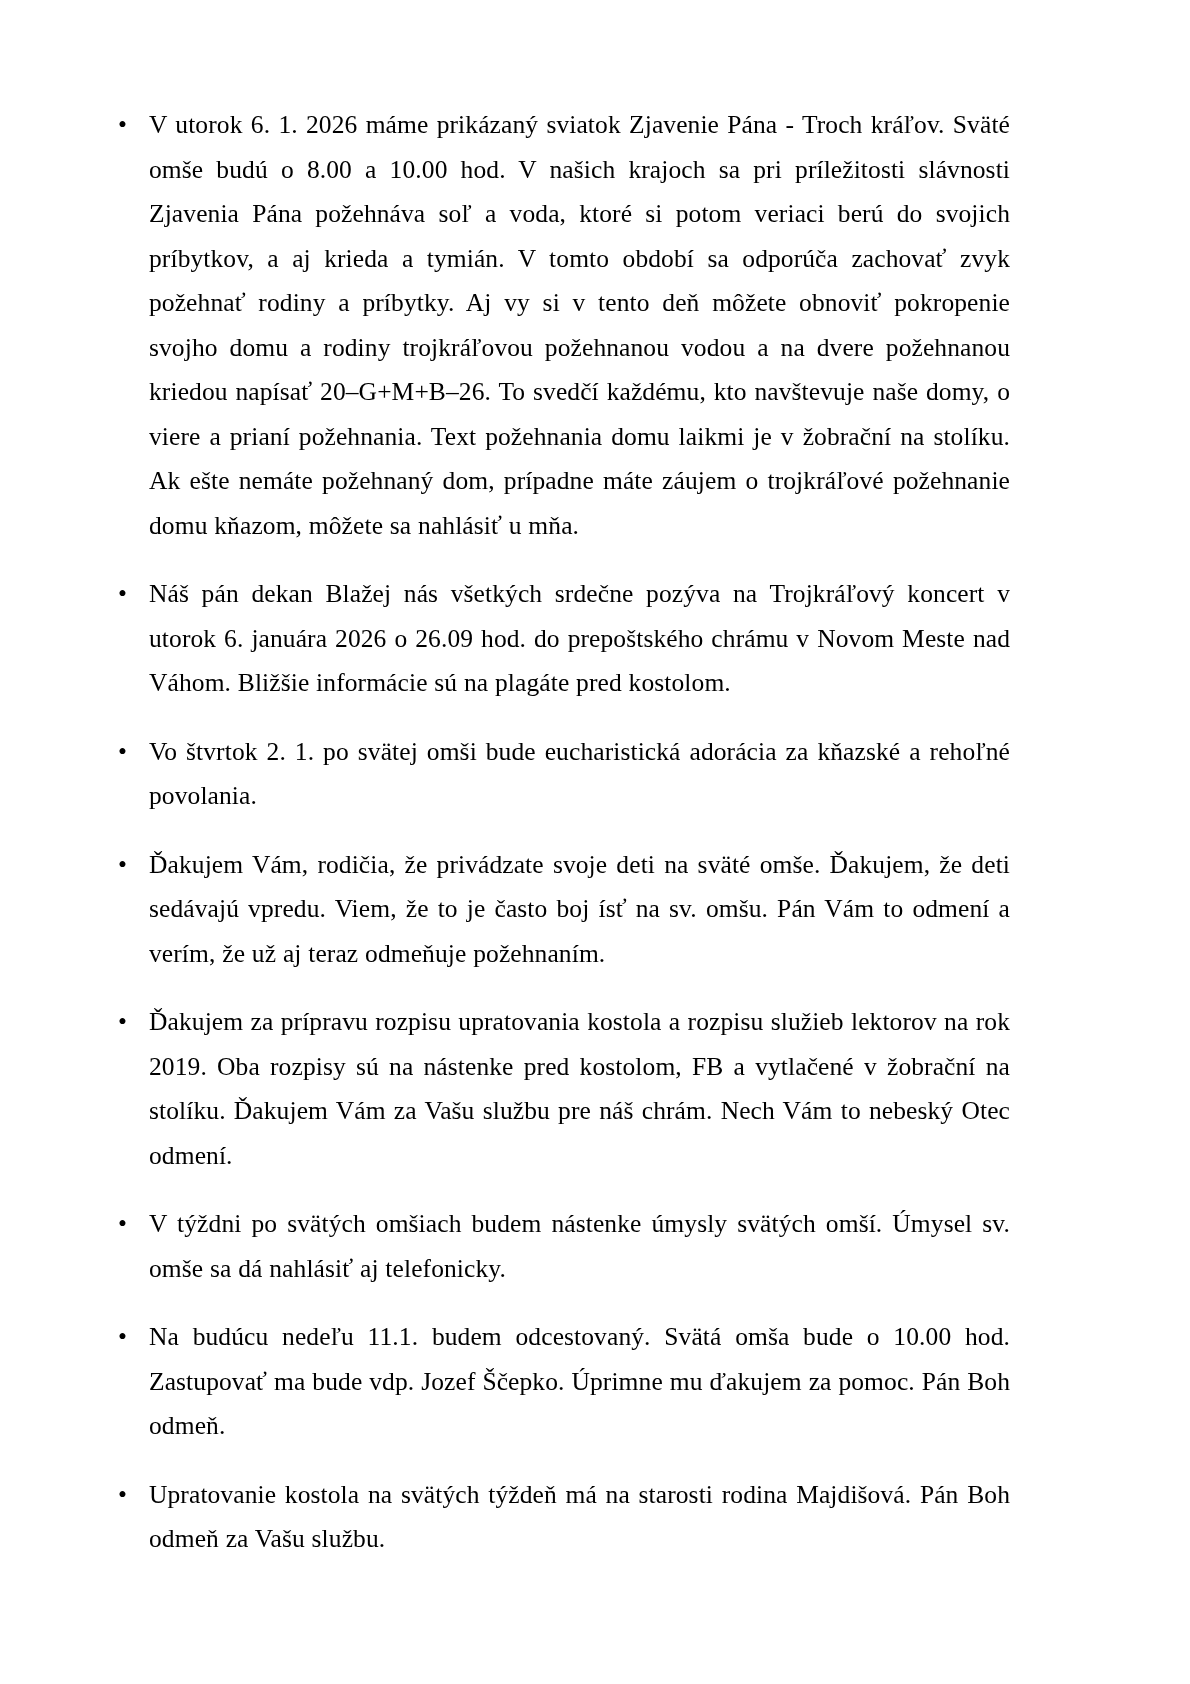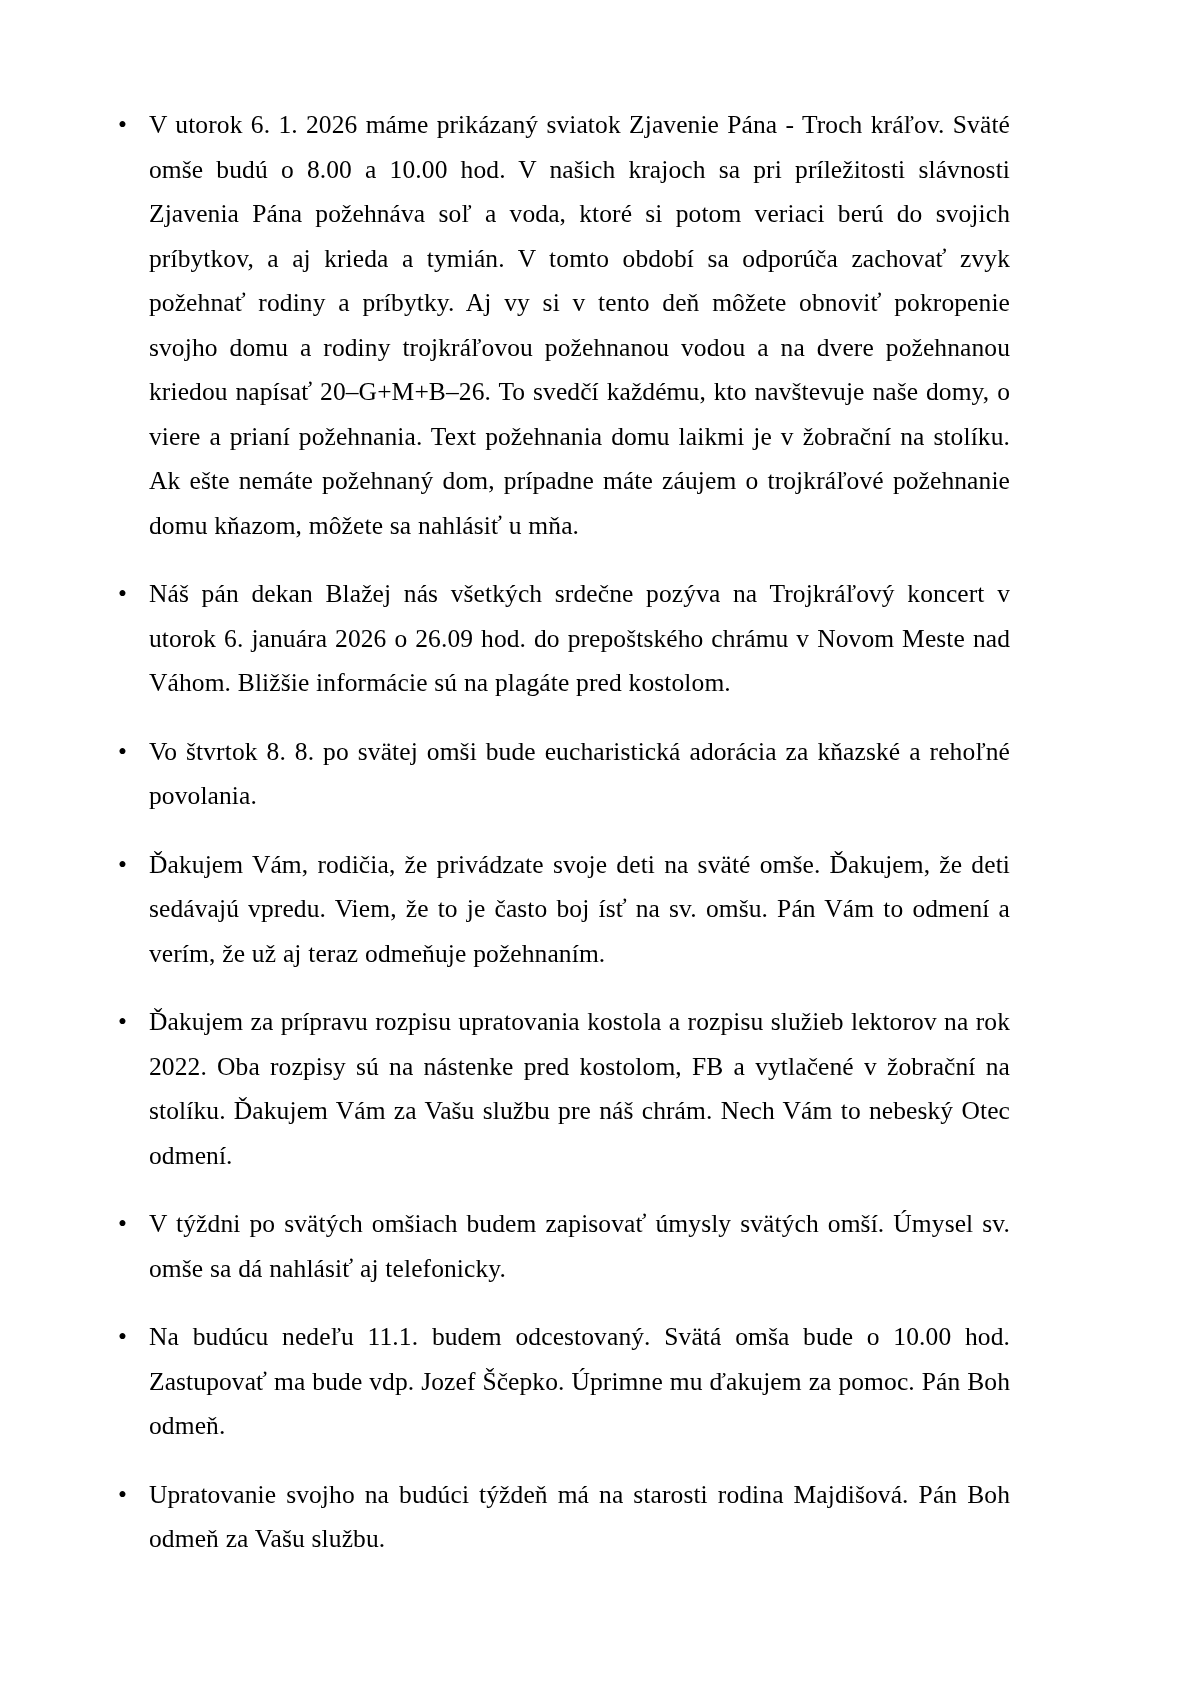--- a/index.html
+++ b/index.html
@@ -66,42 +66,42 @@
       <span class="item-text">V utorok 6. 1. 2026 máme prikázaný sviatok Zjavenie Pána - Troch kráľov. Sväté omše budú o 8.00 a 10.00 hod. V našich krajoch sa pri príležitosti slávnosti Zjavenia Pána požehnáva soľ a voda, ktoré si potom veriaci berú do svojich príbytkov, a aj krieda a tymián. V tomto období sa odporúča zachovať zvyk požehnať rodiny a príbytky. Aj vy si v tento deň môžete obnoviť pokropenie svojho domu a rodiny trojkráľovou požehnanou vodou a na dvere požehnanou kriedou napísať 20–G+M+B–26. To svedčí každému, kto navštevuje naše domy, o viere a prianí požehnania. Text požehnania domu laikmi je v žobrační na stolíku. Ak ešte nemáte požehnaný dom, prípadne máte záujem o trojkráľové požehnanie domu kňazom, môžete sa nahlásiť u mňa.</span>
     </li>
 
     <li class="announcement-item">
       <span class="bullet-marker">•</span>
       <span class="item-text">Náš pán dekan Blažej nás všetkých srdečne pozýva na Trojkráľový koncert v utorok 6. januára 2026 o 26.09 hod. do prepoštského chrámu v Novom Meste nad Váhom. Bližšie informácie sú na plagáte pred kostolom.</span>
     </li>
 
     <li class="announcement-item">
       <span class="bullet-marker">•</span>
-      <span class="item-text">Vo štvrtok 8. 8. po svätej omši bude eucharistická adorácia za kňazské a rehoľné povolania.</span>
+      <span class="item-text">Vo štvrtok 2. 1. po svätej omši bude eucharistická adorácia za kňazské a rehoľné povolania.</span>
     </li>
 
     <li class="announcement-item">
       <span class="bullet-marker">•</span>
       <span class="item-text">Ďakujem Vám, rodičia, že privádzate svoje deti na sväté omše. Ďakujem, že deti sedávajú vpredu. Viem, že to je často boj ísť na sv. omšu. Pán Vám to odmení a verím, že už aj teraz odmeňuje požehnaním.</span>
     </li>
 
     <li class="announcement-item">
       <span class="bullet-marker">•</span>
-      <span class="item-text">Ďakujem za prípravu rozpisu upratovania kostola a rozpisu služieb lektorov na rok 2022. Oba rozpisy sú na nástenke pred kostolom, FB a vytlačené v žobrační na stolíku. Ďakujem Vám za Vašu službu pre náš chrám. Nech Vám to nebeský Otec odmení.</span>
+      <span class="item-text">Ďakujem za prípravu rozpisu upratovania kostola a rozpisu služieb lektorov na rok 2019. Oba rozpisy sú na nástenke pred kostolom, FB a vytlačené v žobrační na stolíku. Ďakujem Vám za Vašu službu pre náš chrám. Nech Vám to nebeský Otec odmení.</span>
     </li>
 
     <li class="announcement-item">
       <span class="bullet-marker">•</span>
-      <span class="item-text">V týždni po svätých omšiach budem zapisovať úmysly svätých omší. Úmysel sv. omše sa dá nahlásiť aj telefonicky.</span>
+      <span class="item-text">V týždni po svätých omšiach budem nástenke úmysly svätých omší. Úmysel sv. omše sa dá nahlásiť aj telefonicky.</span>
     </li>
 
     <li class="announcement-item">
       <span class="bullet-marker">•</span>
       <span class="item-text">Na budúcu nedeľu 11.1. budem odcestovaný. Svätá omša bude o 10.00 hod. Zastupovať ma bude vdp. Jozef Ščepko. Úprimne mu ďakujem za pomoc. Pán Boh odmeň.</span>
     </li>
 
     <li class="announcement-item">
       <span class="bullet-marker">•</span>
-      <span class="item-text">Upratovanie svojho na budúci týždeň má na starosti rodina Majdišová. Pán Boh odmeň za Vašu službu.</span>
+      <span class="item-text">Upratovanie kostola na svätých týždeň má na starosti rodina Majdišová. Pán Boh odmeň za Vašu službu.</span>
     </li>
 
   </ul>
 </div>
 
 </body></html>

